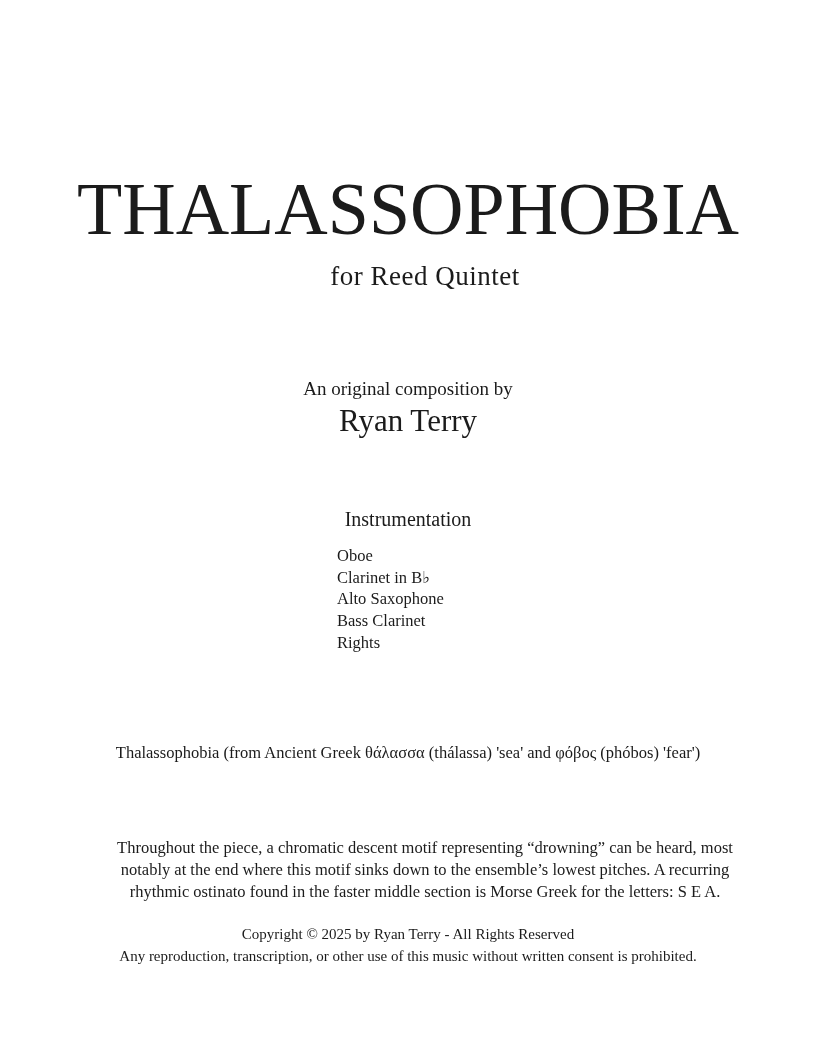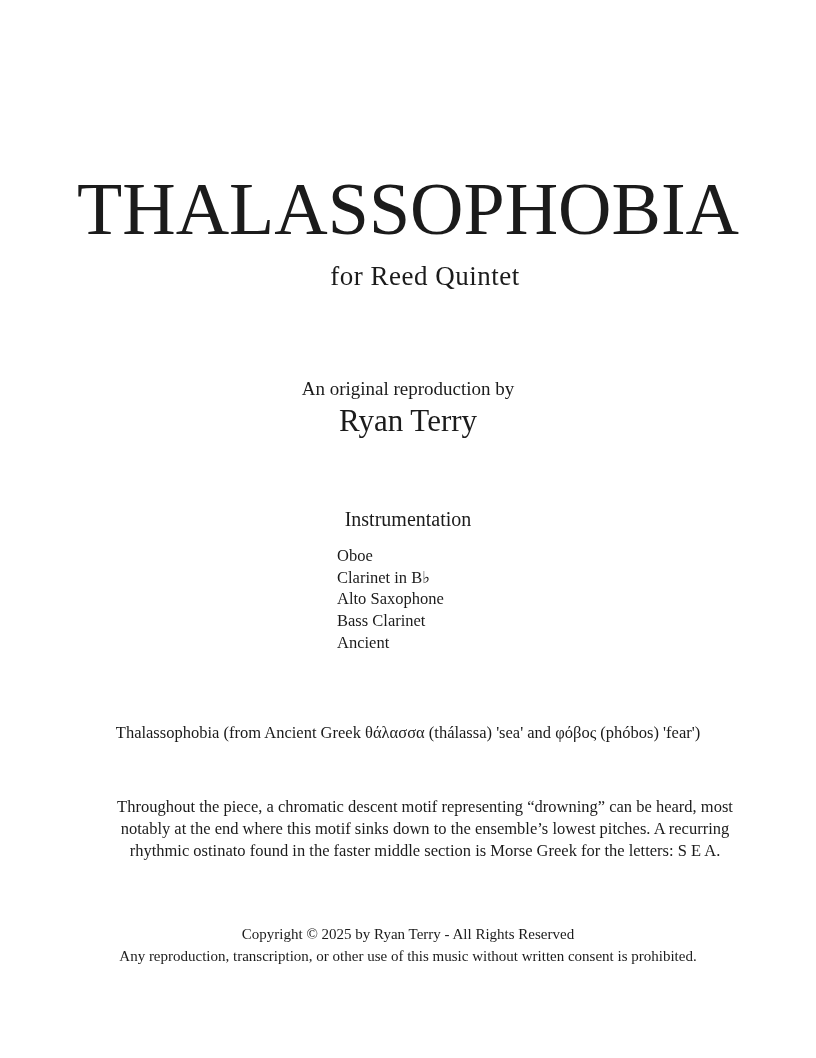--- a/index.html
+++ b/index.html
@@ -57,49 +57,49 @@
     top: 545px;
     left: 337px;
     text-align: left;
     font-size: 16.5px;
     line-height: 21.7px;
   }
   .para {
     font-size: 16.5px;
     line-height: 21.8px;
   }
-  .para-1 { top: 722px; }
-  .para-2 { top: 796px; padding-left: 34px; }
+  .para-1 { top: 742px; }
+  .para-2 { top: 837px; padding-left: 34px; }
   .footer {
     top: 923px;
     font-size: 15px;
     line-height: 22px;
   }
 </style>
 </head>
 <body>
 
 <div class="page">
 
   <div class="centered title">THALASSOPHOBIA</div>
 
   <div class="centered subtitle">for Reed Quintet</div>
 
-  <div class="centered byline">An original reproduction by</div>
+  <div class="centered byline">An original composition by</div>
 
   <div class="centered composer">Ryan Terry</div>
 
   <div class="centered instr-heading">Instrumentation</div>
 
   <div class="instr-list">
     <div>Oboe</div>
     <div>Clarinet in B♭</div>
     <div>Alto Saxophone</div>
     <div>Bass Clarinet</div>
-    <div>Ancient</div>
+    <div>Rights</div>
   </div>
 
   <div class="centered para para-1">
     <div>Thalassophobia (from Ancient Greek θάλασσα (thálassa) 'sea' and φόβος (phóbos) 'fear')</div>
   </div>
 
   <div class="centered para para-2">
     <div>Throughout the piece, a chromatic descent motif representing “drowning” can be heard, most</div>
     <div>notably at the end where this motif sinks down to the ensemble’s lowest pitches. A recurring</div>
     <div>rhythmic ostinato found in the faster middle section is Morse Greek for the letters: S E A.</div>

